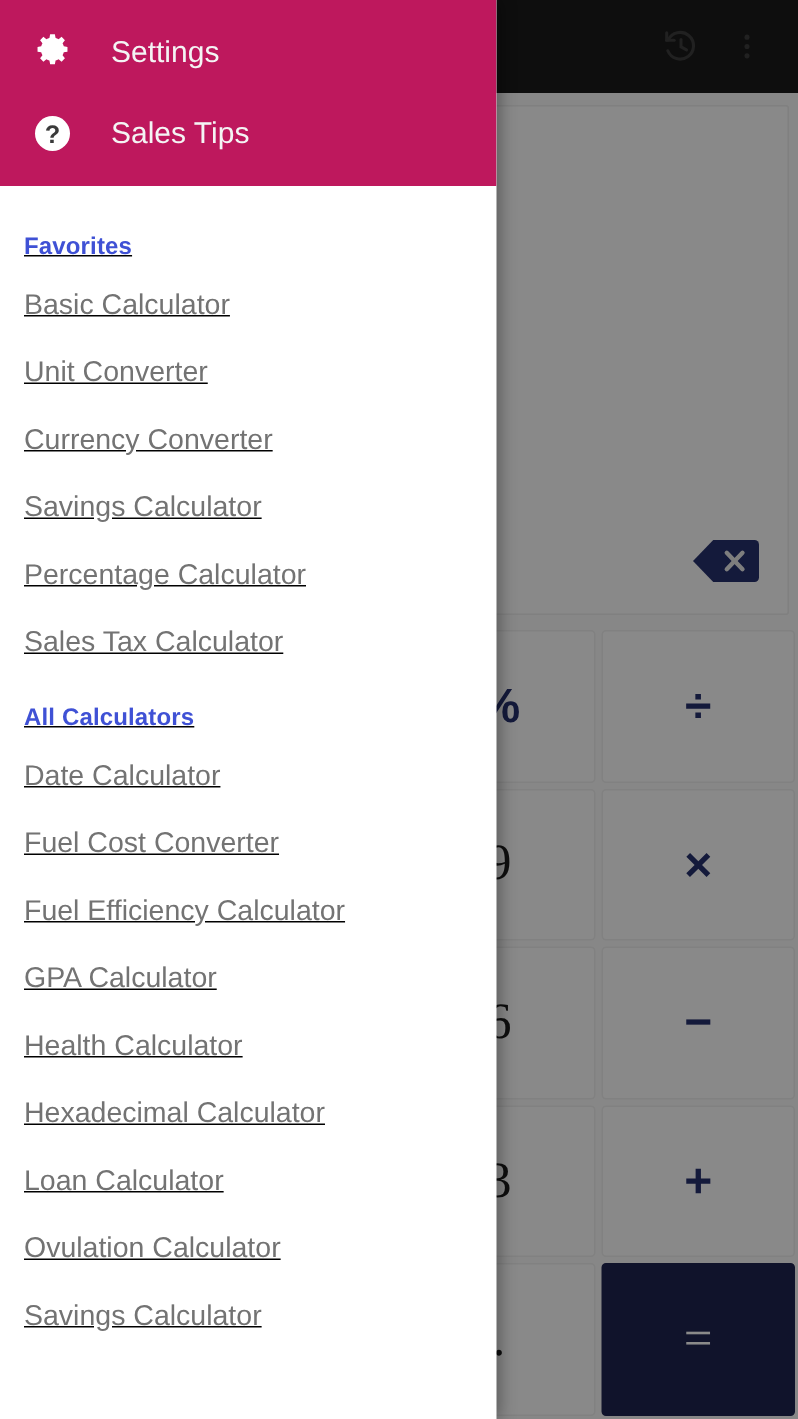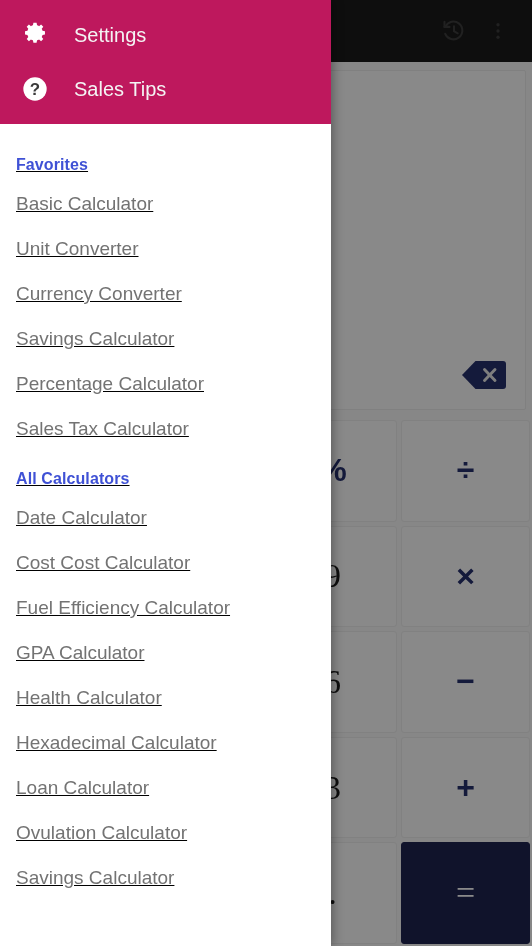--- a/index.html
+++ b/index.html
@@ -192,21 +192,21 @@
     <div id="drawer-body">
         <div class="section-title">Favorites</div>
         <div class="nav-item">Basic Calculator</div>
         <div class="nav-item">Unit Converter</div>
         <div class="nav-item">Currency Converter</div>
         <div class="nav-item">Savings Calculator</div>
         <div class="nav-item">Percentage Calculator</div>
         <div class="nav-item">Sales Tax Calculator</div>
         <div class="section-title">All Calculators</div>
         <div class="nav-item">Date Calculator</div>
-        <div class="nav-item">Cost Cost Calculator</div>
+        <div class="nav-item">Fuel Cost Converter</div>
         <div class="nav-item">Fuel Efficiency Calculator</div>
         <div class="nav-item">GPA Calculator</div>
         <div class="nav-item">Health Calculator</div>
         <div class="nav-item">Hexadecimal Calculator</div>
         <div class="nav-item">Loan Calculator</div>
         <div class="nav-item">Ovulation Calculator</div>
         <div class="nav-item">Savings Calculator</div>
       </div>
   </div>
 

